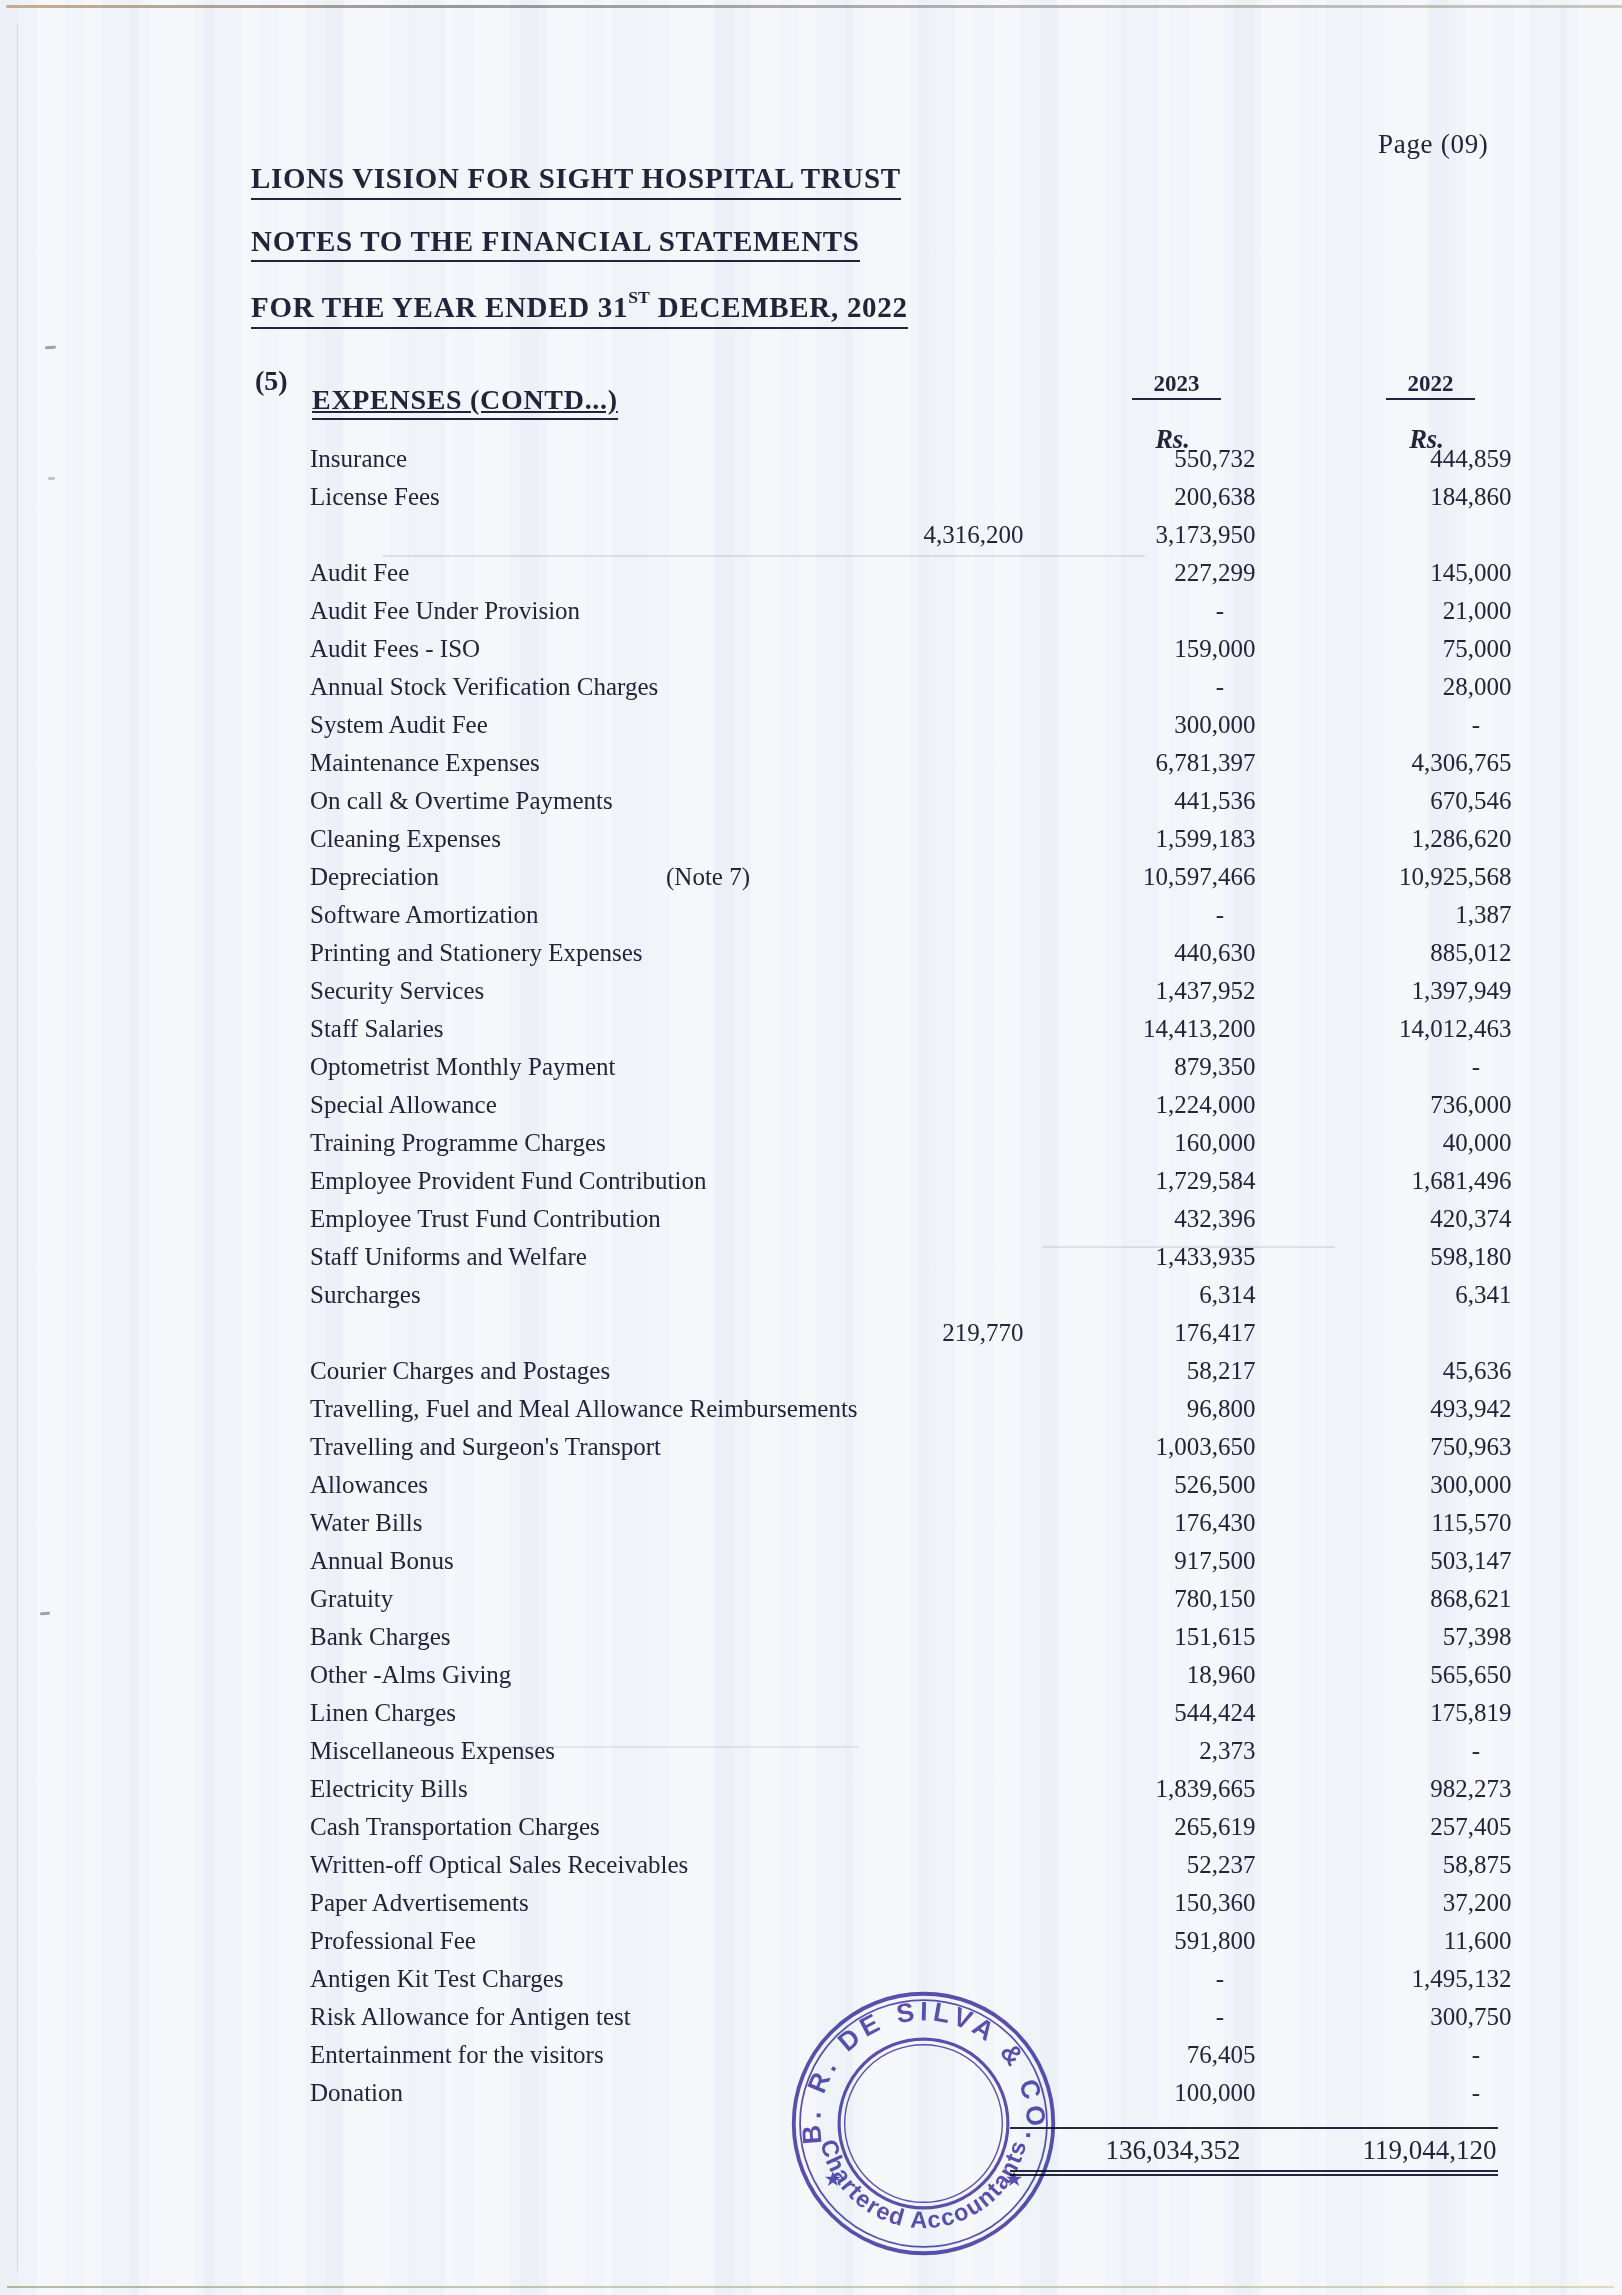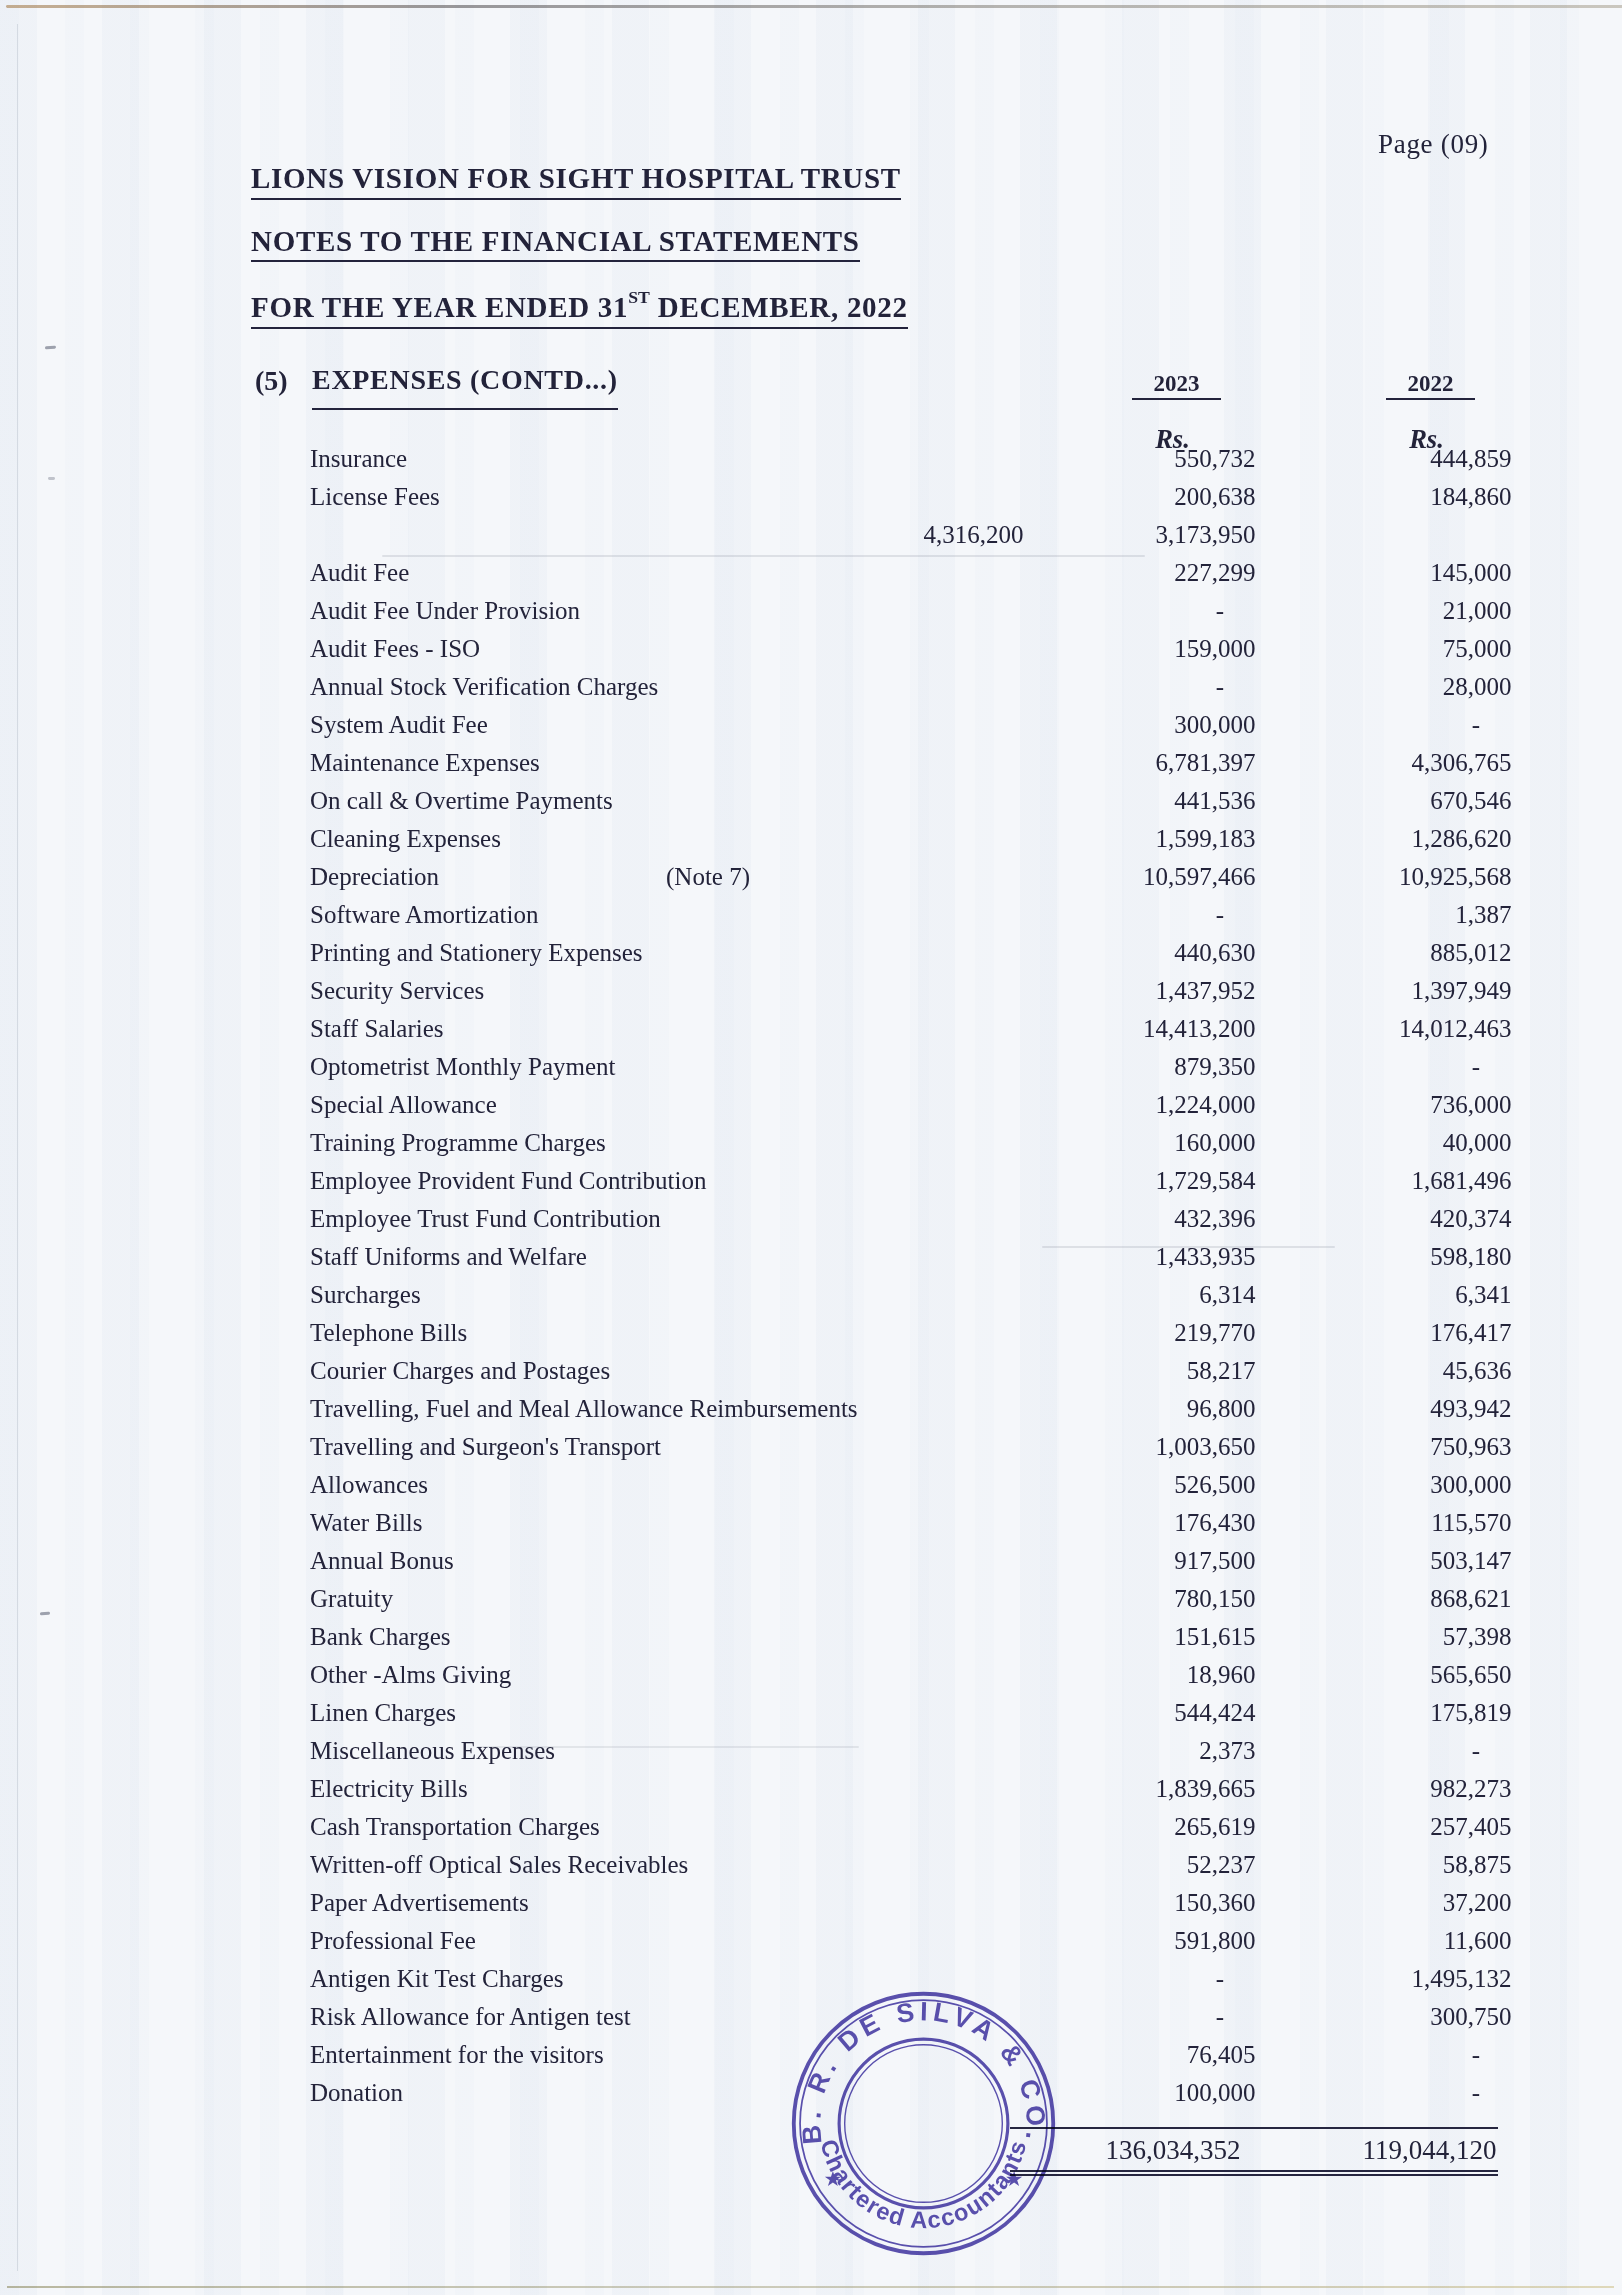--- a/index.html
+++ b/index.html
@@ -37,22 +37,22 @@
   }
   .title-block { position:absolute; left:251px; top:162px; }
   .title-line {
     display:table; font-weight:700; font-size:29px; letter-spacing:0.7px;
     padding-bottom:2.7px; border-bottom:2.7px solid #23233c; margin-bottom:25px;
     white-space:nowrap;
   }
   .title-line sup { font-size:17.7px; vertical-align:13.6px; letter-spacing:0; }
   .section-number { position:absolute; left:255px; top:365px; font-weight:700; font-size:28px; }
   .section-heading {
-    position:absolute; left:312px; top:364px; font-weight:700; font-size:28px; letter-spacing:0.7px;
-    padding-bottom:12px; border-bottom:2.7px solid #23233c;
+    position:absolute; left:312px; top:384px; font-weight:700; font-size:28px; letter-spacing:0.7px;
+    padding-bottom:2px; border-bottom:2.7px solid #23233c;text-decoration:underline;
   }
   .year-header {
     position:absolute; top:365px; width:89px; text-align:center;
     font-weight:700; font-size:23px;
     border-bottom:2px solid #23233c; padding-bottom:1.4px;margin-top:6px;
   }
   .yh-2023 { left:1132px; }
   .yh-2022 { left:1386px; }
   .rs-label {
     position:absolute; top:424px; width:89px; text-align:center;
@@ -298,24 +298,20 @@
   </div>
       <div class="row">
     <div class="cell label-cell">
       <span class="label">Surcharges</span>
       <span class="note"></span>
     </div>
     <div class="cell val">6,314</div>
     <div class="cell val">6,341</div>
   </div>
       <div class="row">
-    <div class="cell label-cell">
-      <span class="label">Telephone Bills</span>
-      <span class="note"></span>
-    </div>
     <div class="cell val">219,770</div>
     <div class="cell val">176,417</div>
   </div>
       <div class="row">
     <div class="cell label-cell">
       <span class="label">Courier Charges and Postages</span>
       <span class="note"></span>
     </div>
     <div class="cell val">58,217</div>
     <div class="cell val">45,636</div>

